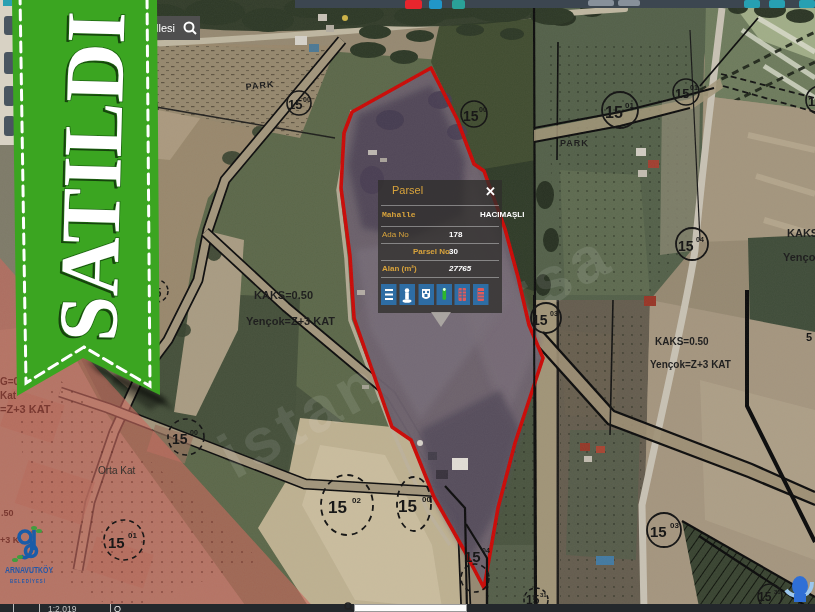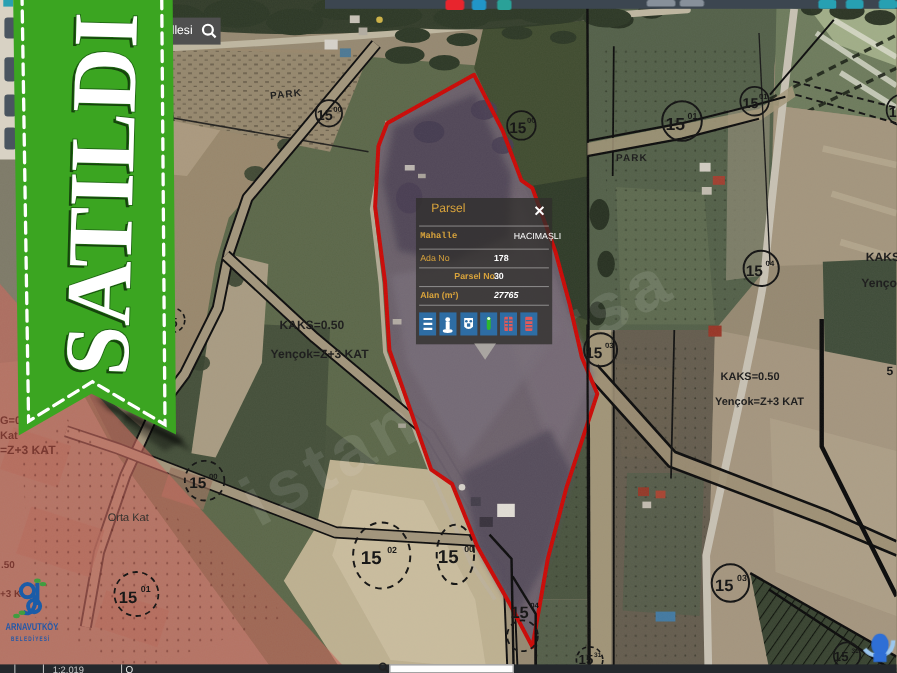--- a/index.html
+++ b/index.html
@@ -431,21 +431,21 @@
 
 <div style="position:absolute;left:378px;top:180px;width:124px;height:133px;background:rgba(48,46,44,0.78);color:#fff;">
 
   <div style="position:absolute;left:0;top:4px;width:100%;text-align:left;color:#d8a33c;font-weight:normal;font-size:11px;padding-left:14px;">Parsel</div>
 
   <div style="position:absolute;right:6px;top:4px;color:#fff;font-weight:bold;font-size:13px;">✕</div>
 
   <div style="position:absolute;left:3px;top:25px;width:118px;height:1px;background:rgba(255,255,255,0.38);"></div>
 
   <div style="position:absolute;left:4px;top:30px;color:#d8a33c;font-weight:bold;font-size:8px;font-family:Liberation Mono, monospace;">Mahalle</div>
-  <div style="position:absolute;left:61px;top:30px;font-weight:normal;font-size:8px;padding-left:28px;">HACIMAŞLI</div>
+  <div style="position:absolute;left:74px;top:30px;font-weight:bold;font-size:8px;padding-left:28px;">HACIMAŞLI</div>
   <div style="position:absolute;left:3px;top:46px;width:118px;height:1px;background:rgba(255,255,255,0.38);"></div>
 
   <div style="position:absolute;left:4px;top:50px;color:#d8a33c;font-weight:normal;font-size:8px;">Ada No</div>
   <div style="position:absolute;left:71px;top:50px;font-weight:bold;font-size:8px;">178</div>
   <div style="position:absolute;left:3px;top:63px;width:118px;height:1px;background:rgba(255,255,255,0.38);"></div>
 
   <div style="position:absolute;left:4px;top:67px;color:#d8a33c;font-weight:bold;font-size:8px;padding-left:31px;">Parsel No</div>
   <div style="position:absolute;left:71px;top:67px;font-weight:bold;font-size:8px;">30</div>
   <div style="position:absolute;left:3px;top:80px;width:118px;height:1px;background:rgba(255,255,255,0.38);"></div>
 

